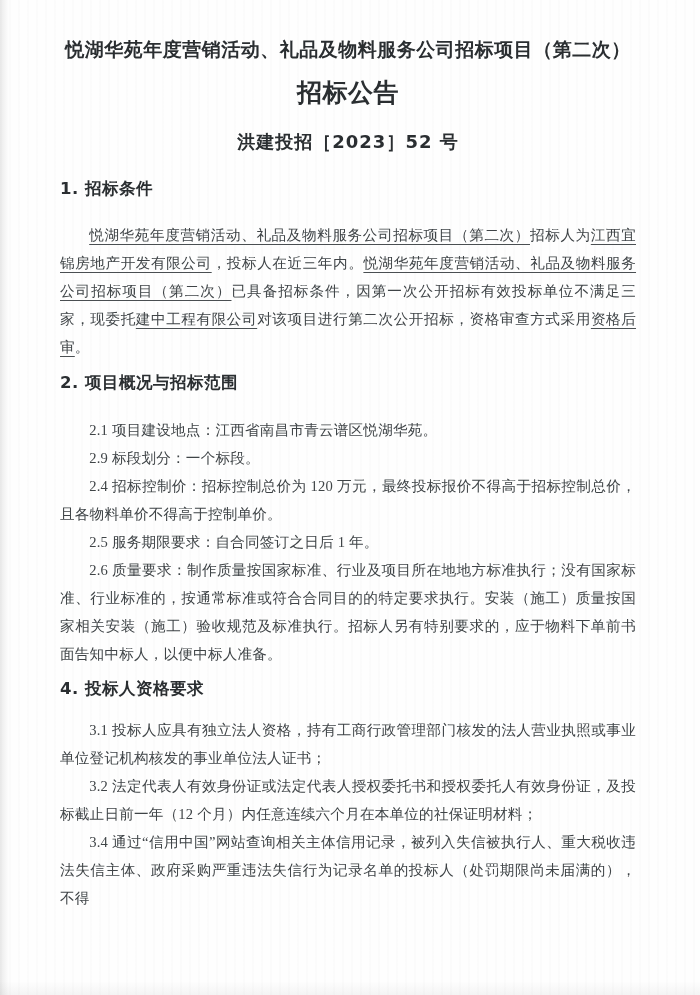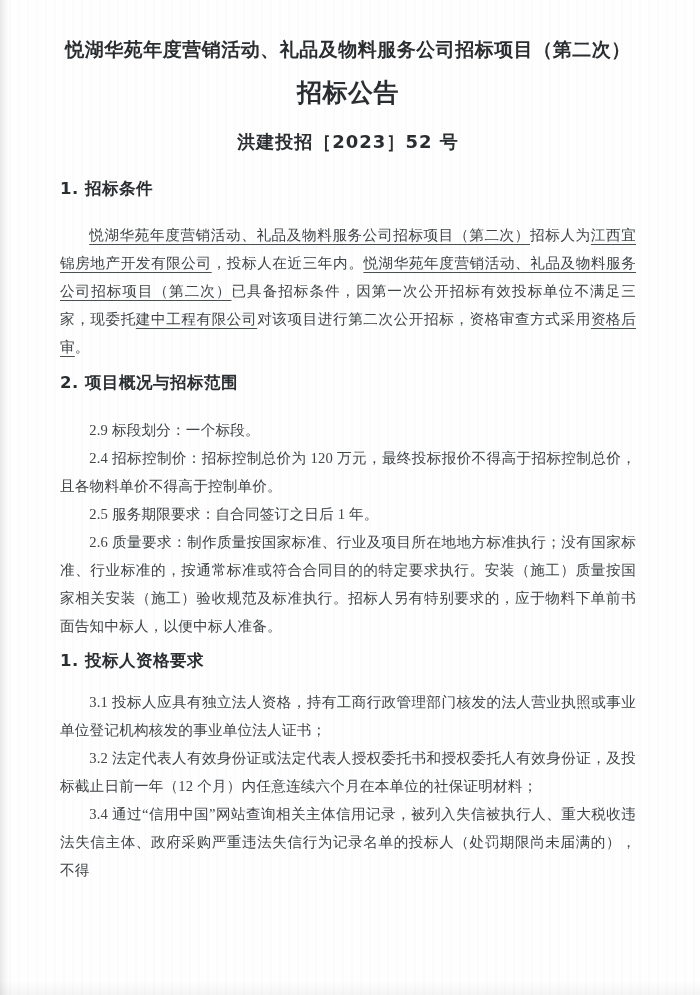--- a/index.html
+++ b/index.html
@@ -83,26 +83,27 @@
     <h1 class="t1 t3">洪建投招［2023］52 号</h1>
   </header>
 
   <section>
     <h2 class="sec-heading" id="h1">1. 招标条件</h2>
     <p class="body"><span class="u">悦湖华苑年度营销活动、礼品及物料服务公司招标项目（第二次）</span><span>招标人为</span><span class="u">江西宜锦房地产开发有限公司</span><span>，投标人在近三年内。</span><span class="u">悦湖华苑年度营销活动、礼品及物料服务公司招标项目（第二次）</span><span>已具备招标条件，因第一次公开招标有效投标单位不满足三家，现委托</span><span class="u">建中工程有限公司</span><span>对该项目进行第二次公开招标，资格审查方式采用</span><span class="u">资格后审</span><span>。</span></p>
   </section>
 
   <section>
     <h2 class="sec-heading" id="h2">2. 项目概况与招标范围</h2>
+    <p class="body">2.1 项目建设地点：江西省南昌市青云谱区悦湖华苑。</p>
     <p class="body">2.9 标段划分：一个标段。</p>
     <p class="body">2.4 招标控制价：招标控制总价为 120 万元，最终投标报价不得高于招标控制总价，且各物料单价不得高于控制单价。</p>
     <p class="body">2.5 服务期限要求：自合同签订之日后 1 年。</p>
     <p class="body">2.6 质量要求：制作质量按国家标准、行业及项目所在地地方标准执行；没有国家标准、行业标准的，按通常标准或符合合同目的的特定要求执行。安装（施工）质量按国家相关安装（施工）验收规范及标准执行。招标人另有特别要求的，应于物料下单前书面告知中标人，以便中标人准备。</p>
   </section>
 
   <section>
-    <h2 class="sec-heading" id="h3">1. 投标人资格要求</h2>
+    <h2 class="sec-heading" id="h3">4. 投标人资格要求</h2>
     <p class="body">3.1 投标人应具有独立法人资格，持有工商行政管理部门核发的法人营业执照或事业单位登记机构核发的事业单位法人证书；</p>
     <p class="body">3.2 法定代表人有效身份证或法定代表人授权委托书和授权委托人有效身份证，及投标截止日前一年（12 个月）内任意连续六个月在本单位的社保证明材料；</p>
     <p class="body">3.4 通过“信用中国”网站查询相关主体信用记录，被列入失信被执行人、重大税收违法失信主体、政府采购严重违法失信行为记录名单的投标人（处罚期限尚未届满的），不得</p>
   </section>
 
 </div>
 
 </body></html>

